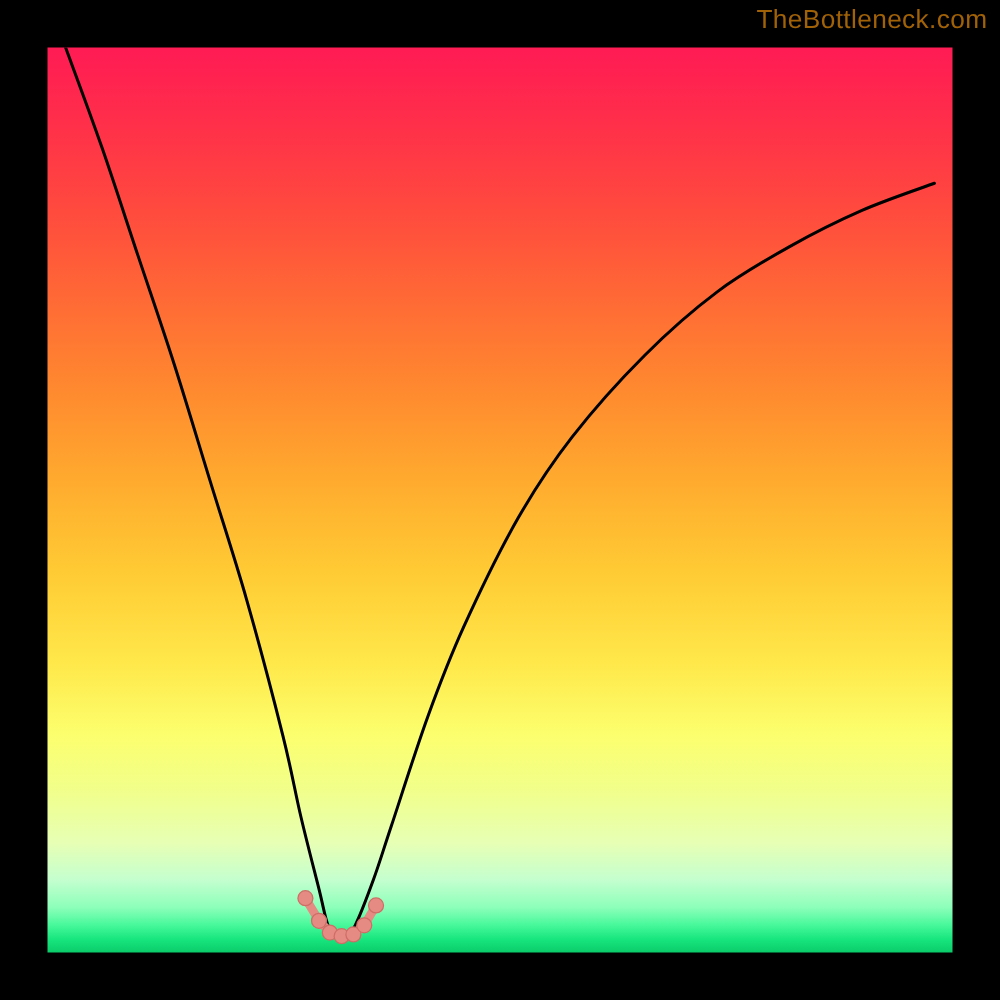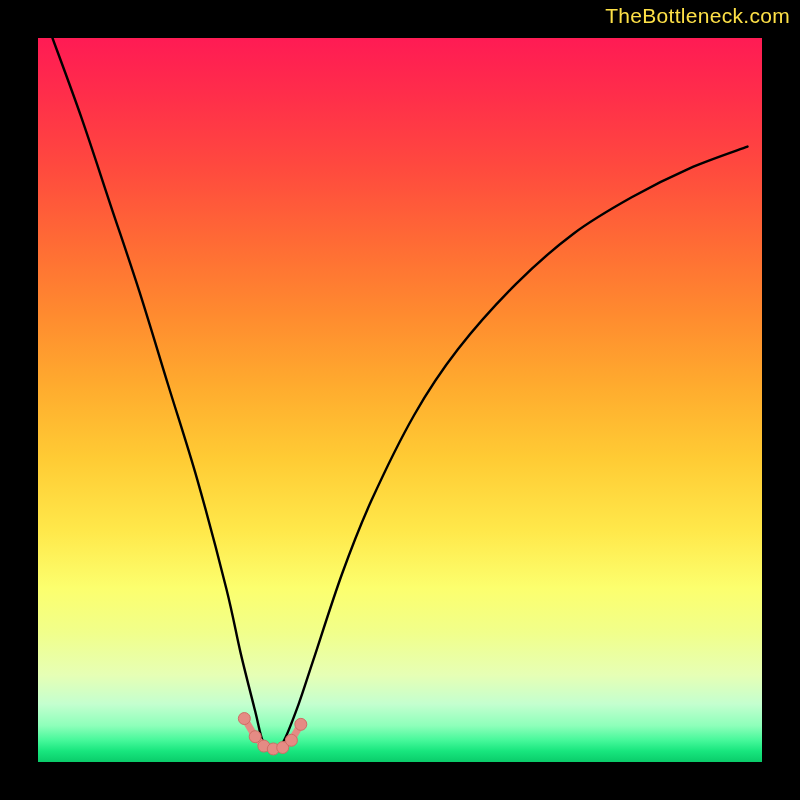--- a/index.html
+++ b/index.html
@@ -49,21 +49,21 @@
     position: absolute;
     left: 0;
     top: 0;
     width: 724px;
     height: 724px;
   }
   .watermark {
     position: absolute;
     top: 4px;
     right: 10px;
-    color: #fde047;
+    color: #a16207;
     font-size: 21px;
     letter-spacing: 0.3px;
     font-weight: 500;
   }
 </style>
 </head>
 <body>
 
 <div class="frame">
   <div class="plot">

